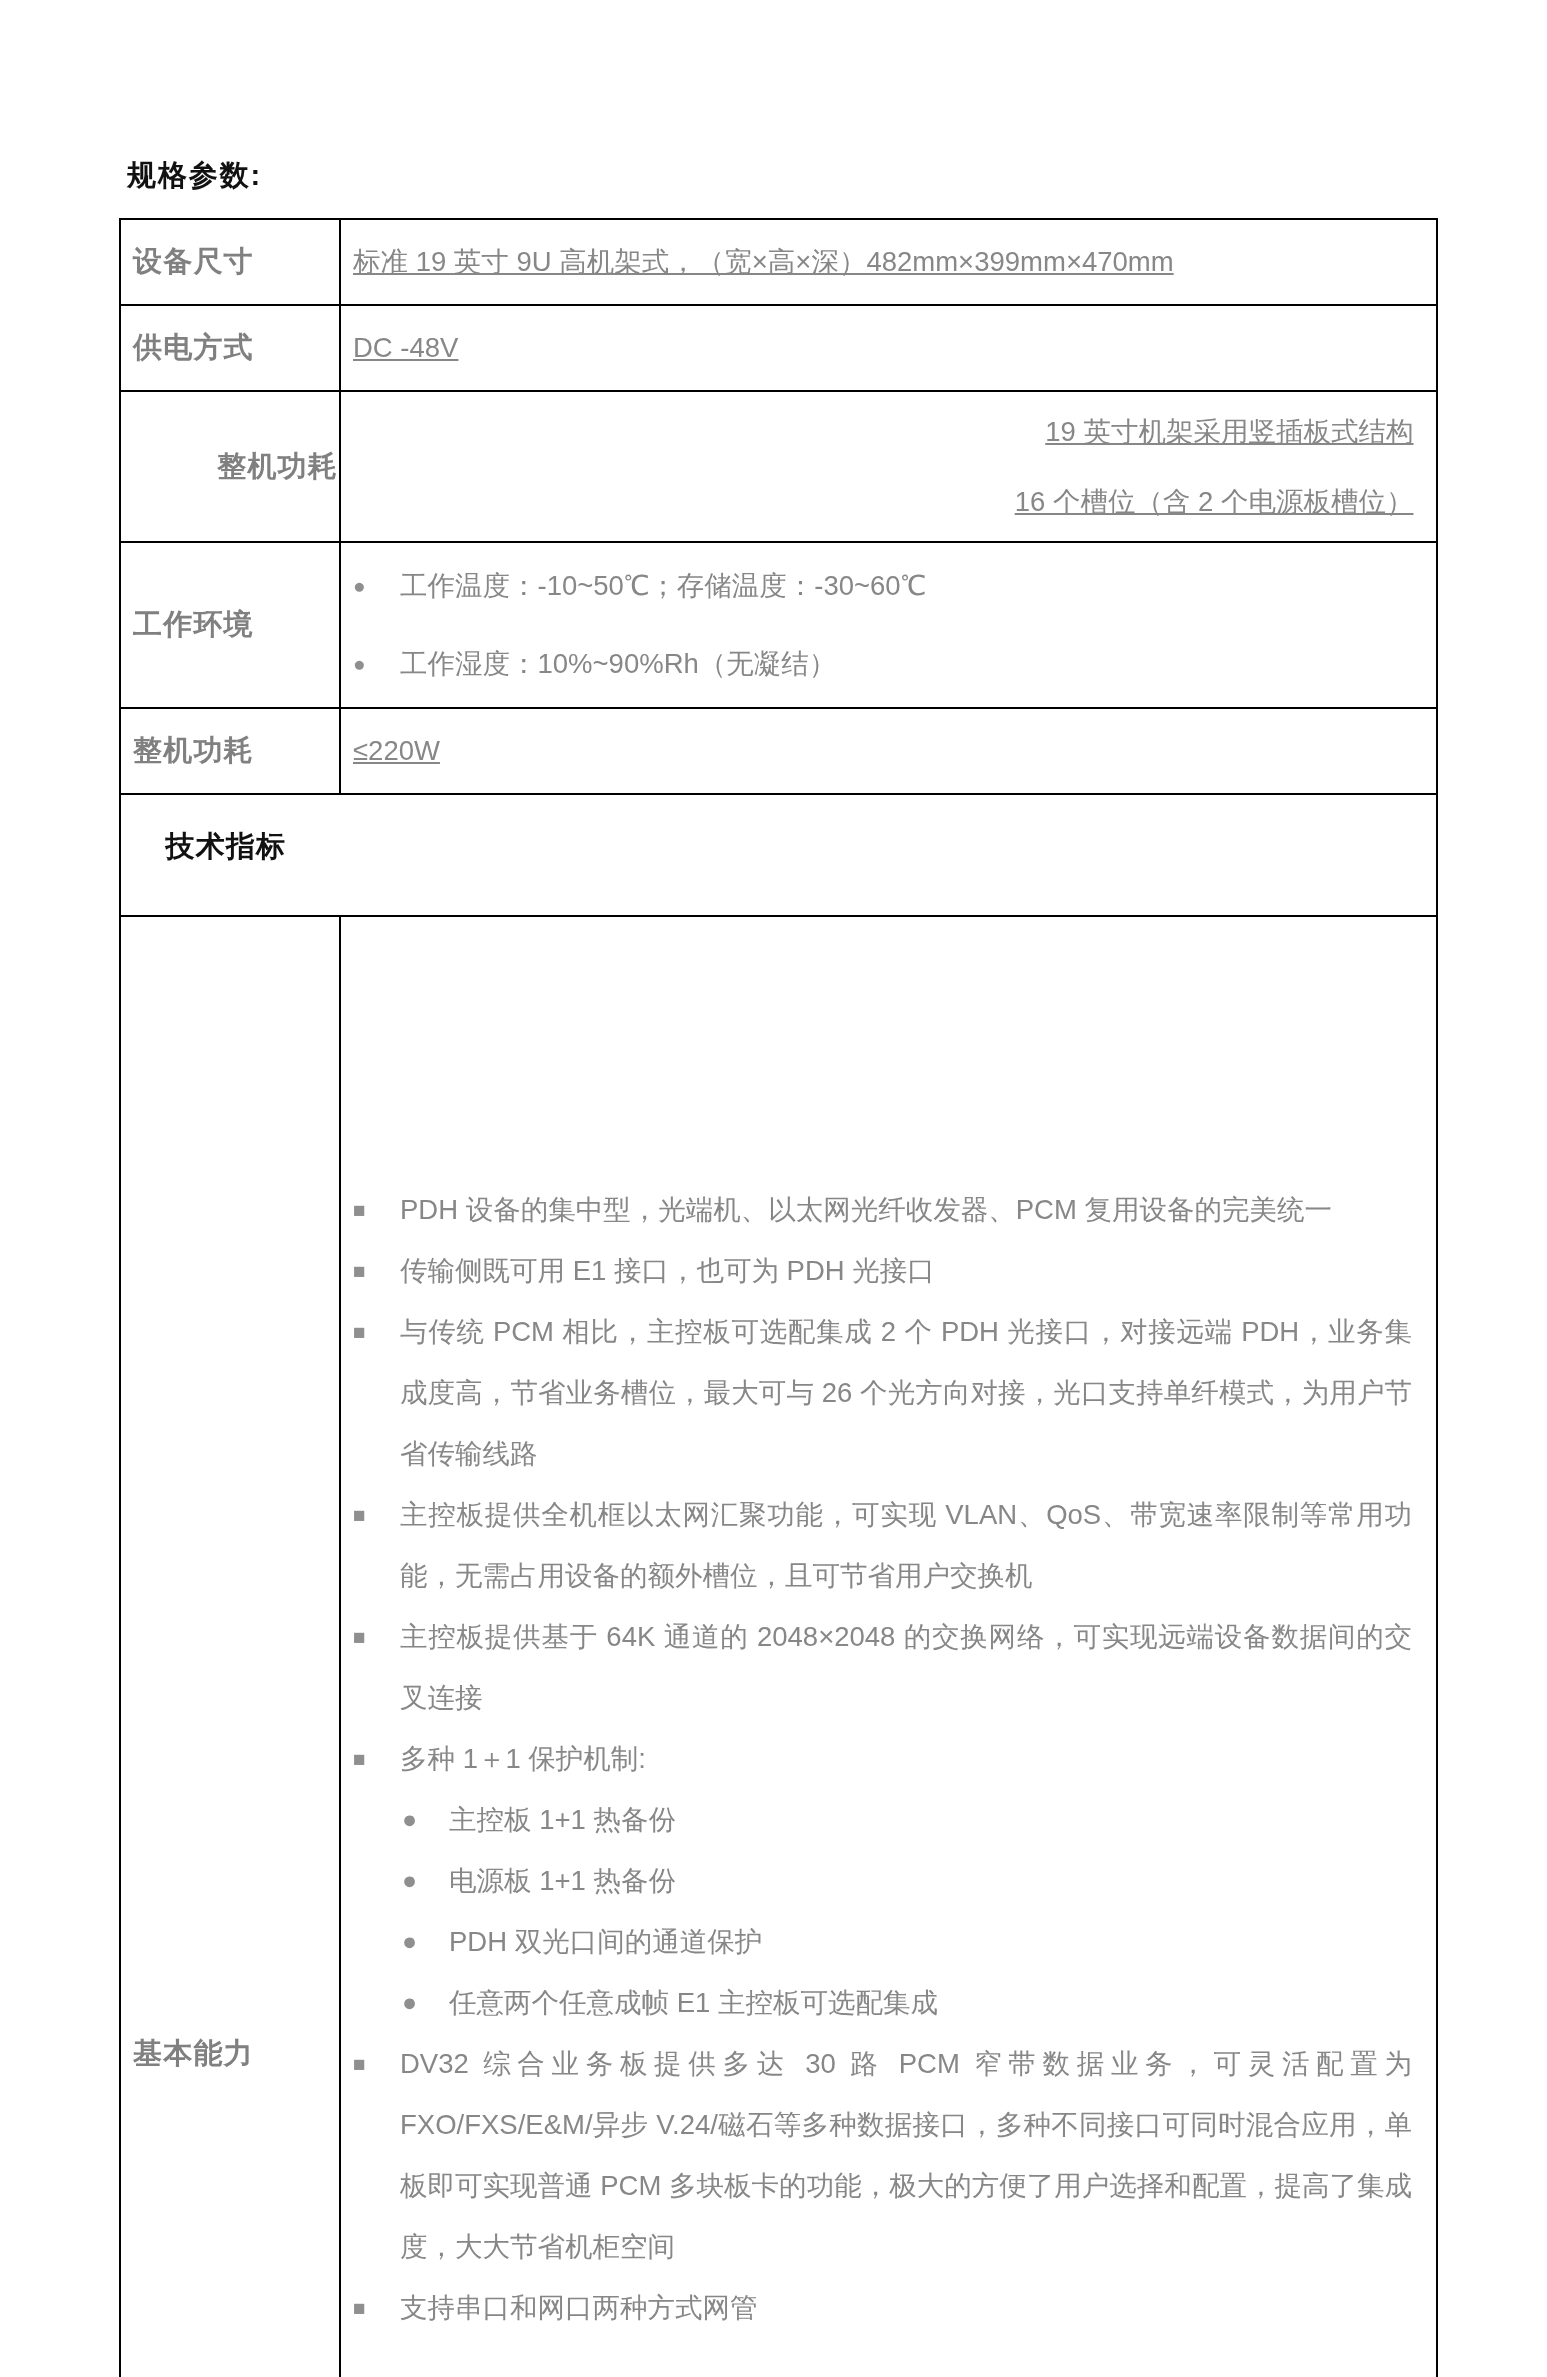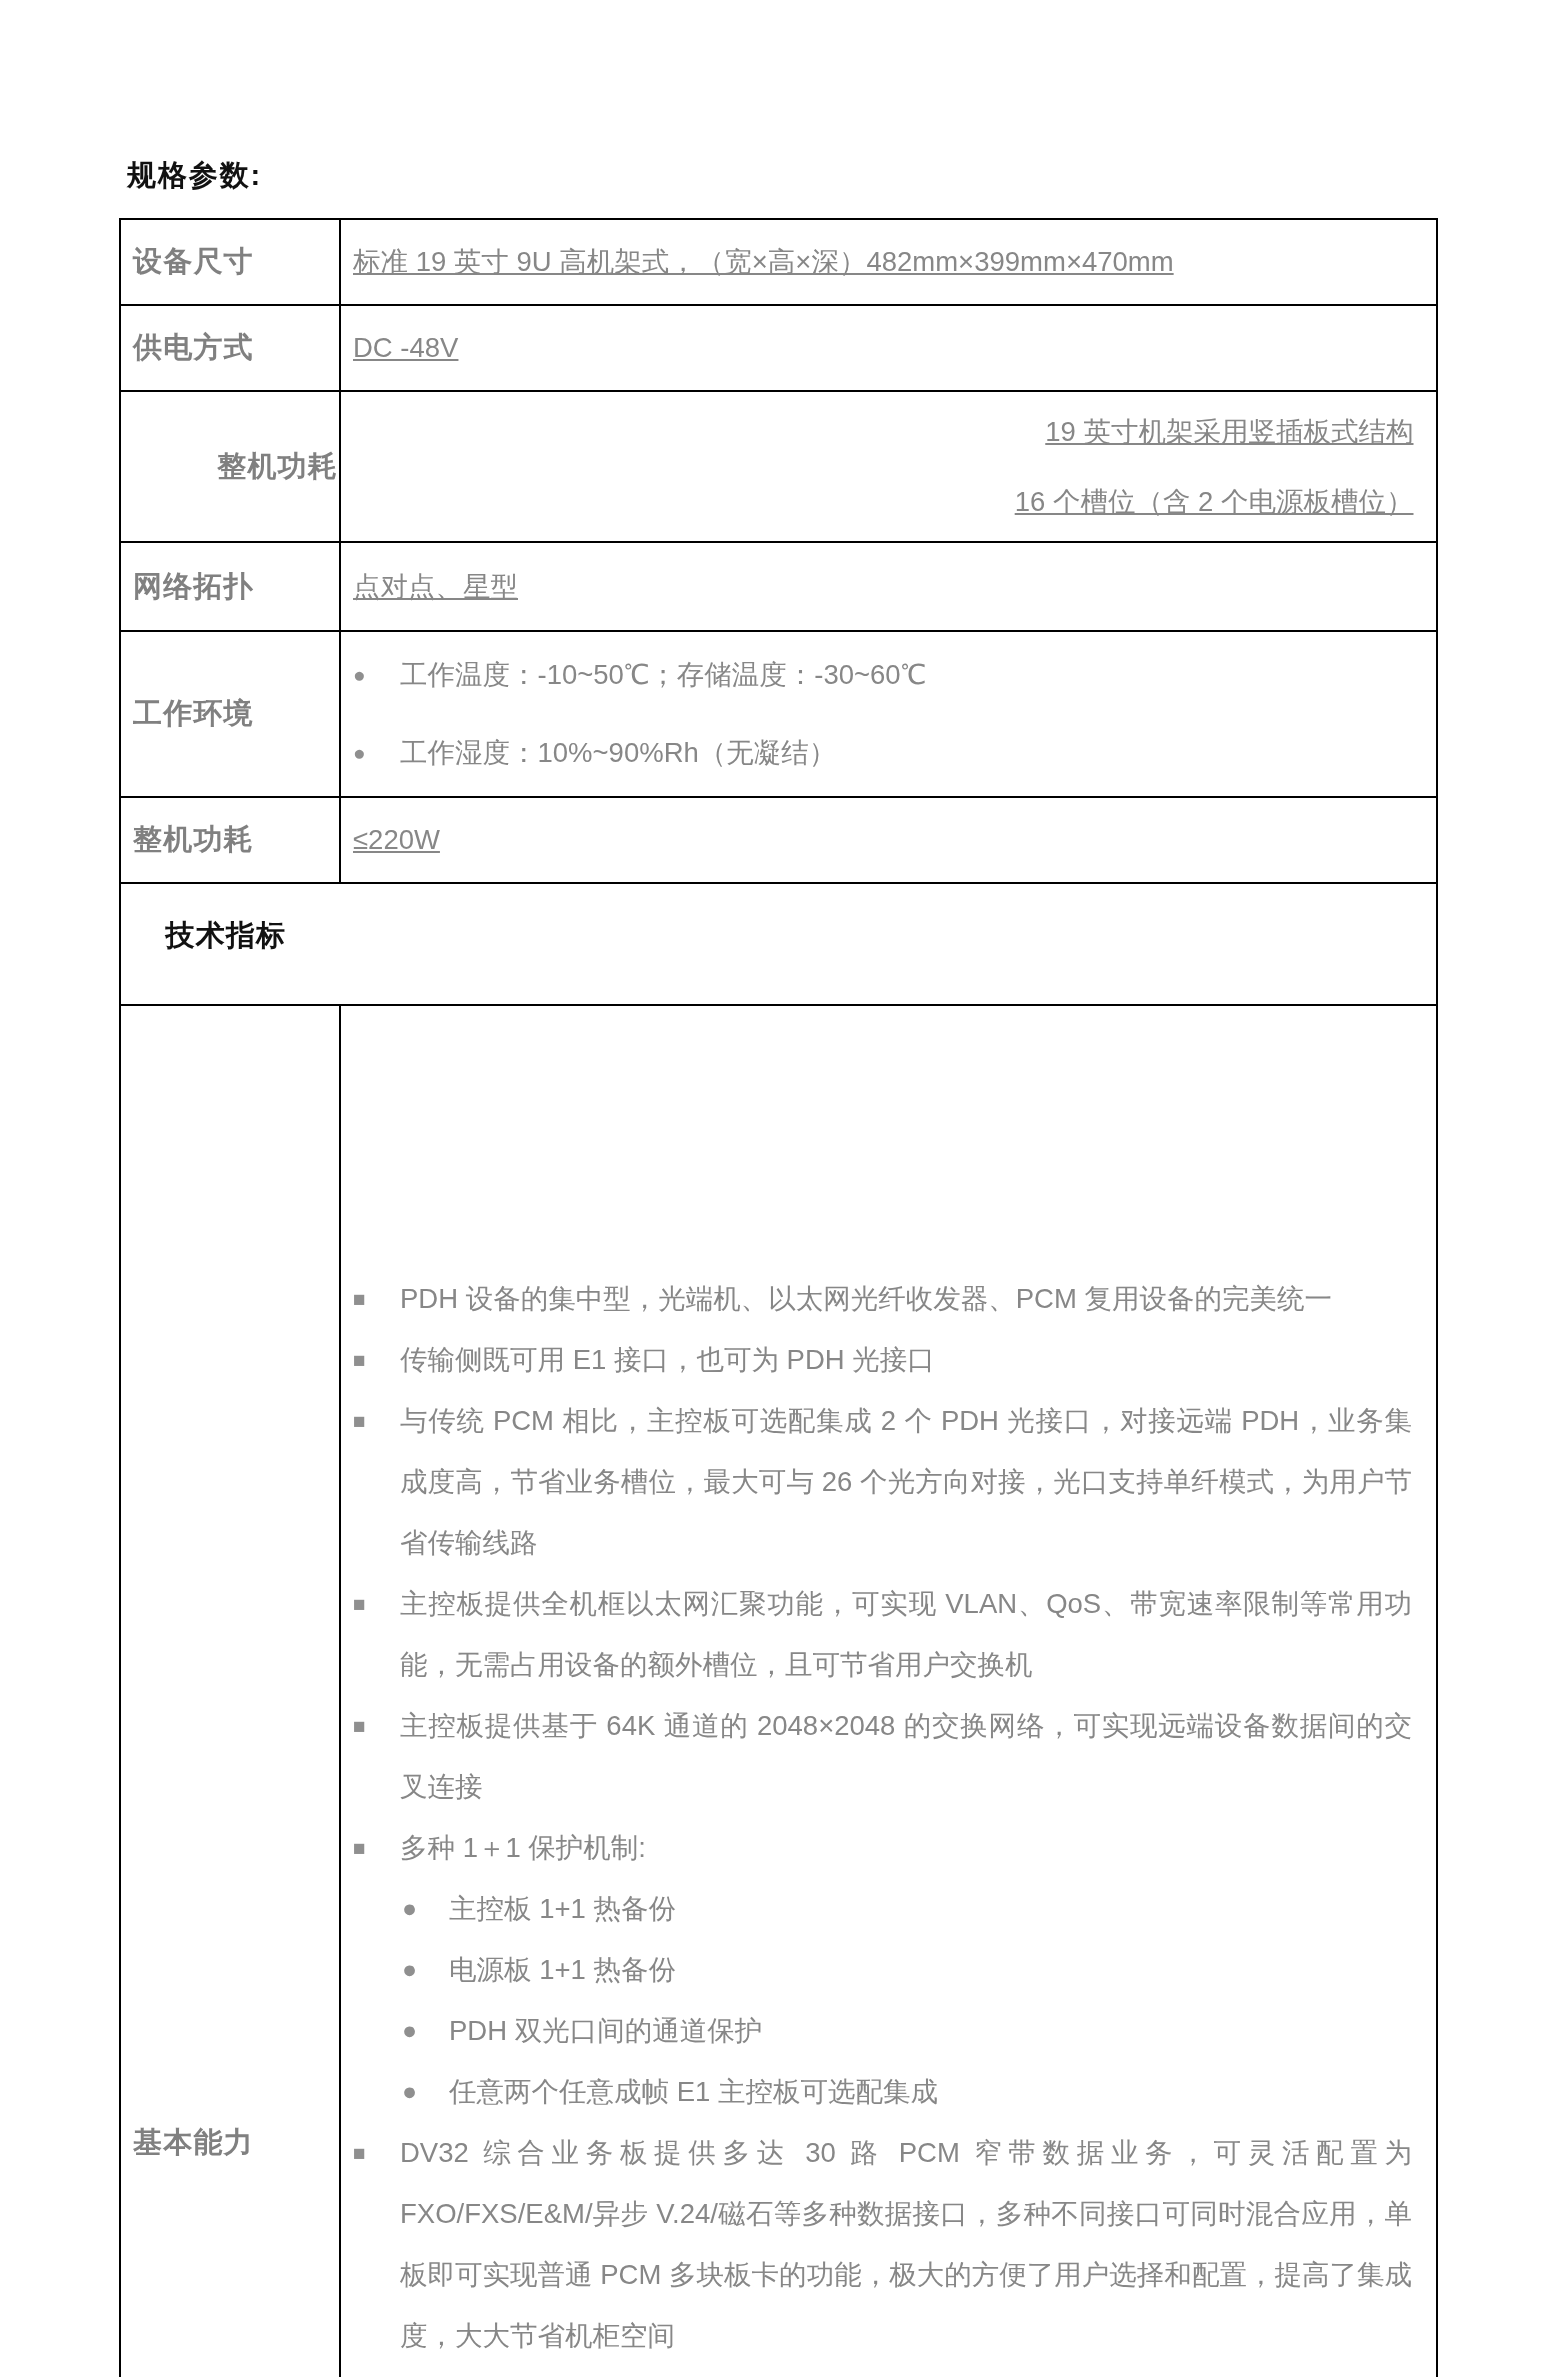--- a/index.html
+++ b/index.html
@@ -121,26 +121,20 @@
             <div class="value-line">DC -48V</div>
           </td>
   </tr>
         <tr class="row-2">
     <td class="label-cell">整机功耗</td>
     <td class="value-cell">
             <div class="value-line">19 英寸机架采用竖插板式结构</div>
             <div class="value-line">16 个槽位（含 2 个电源板槽位）</div>
           </td>
   </tr>
-        <tr class="row-3">
-    <td class="label-cell">网络拓扑</td>
-    <td class="value-cell">
-            <div class="value-line">点对点、星型</div>
-          </td>
-  </tr>
         <tr class="row-4">
     <td class="label-cell">工作环境</td>
     <td class="value-cell">
             <div class="env-row">
     <span class="env-bullet">●</span>
     <span class="env-text">工作温度：-10~50℃；存储温度：-30~60℃</span>
   </div>
             <div class="env-row">
     <span class="env-bullet">●</span>
     <span class="env-text">工作湿度：10%~90%Rh（无凝结）</span>

